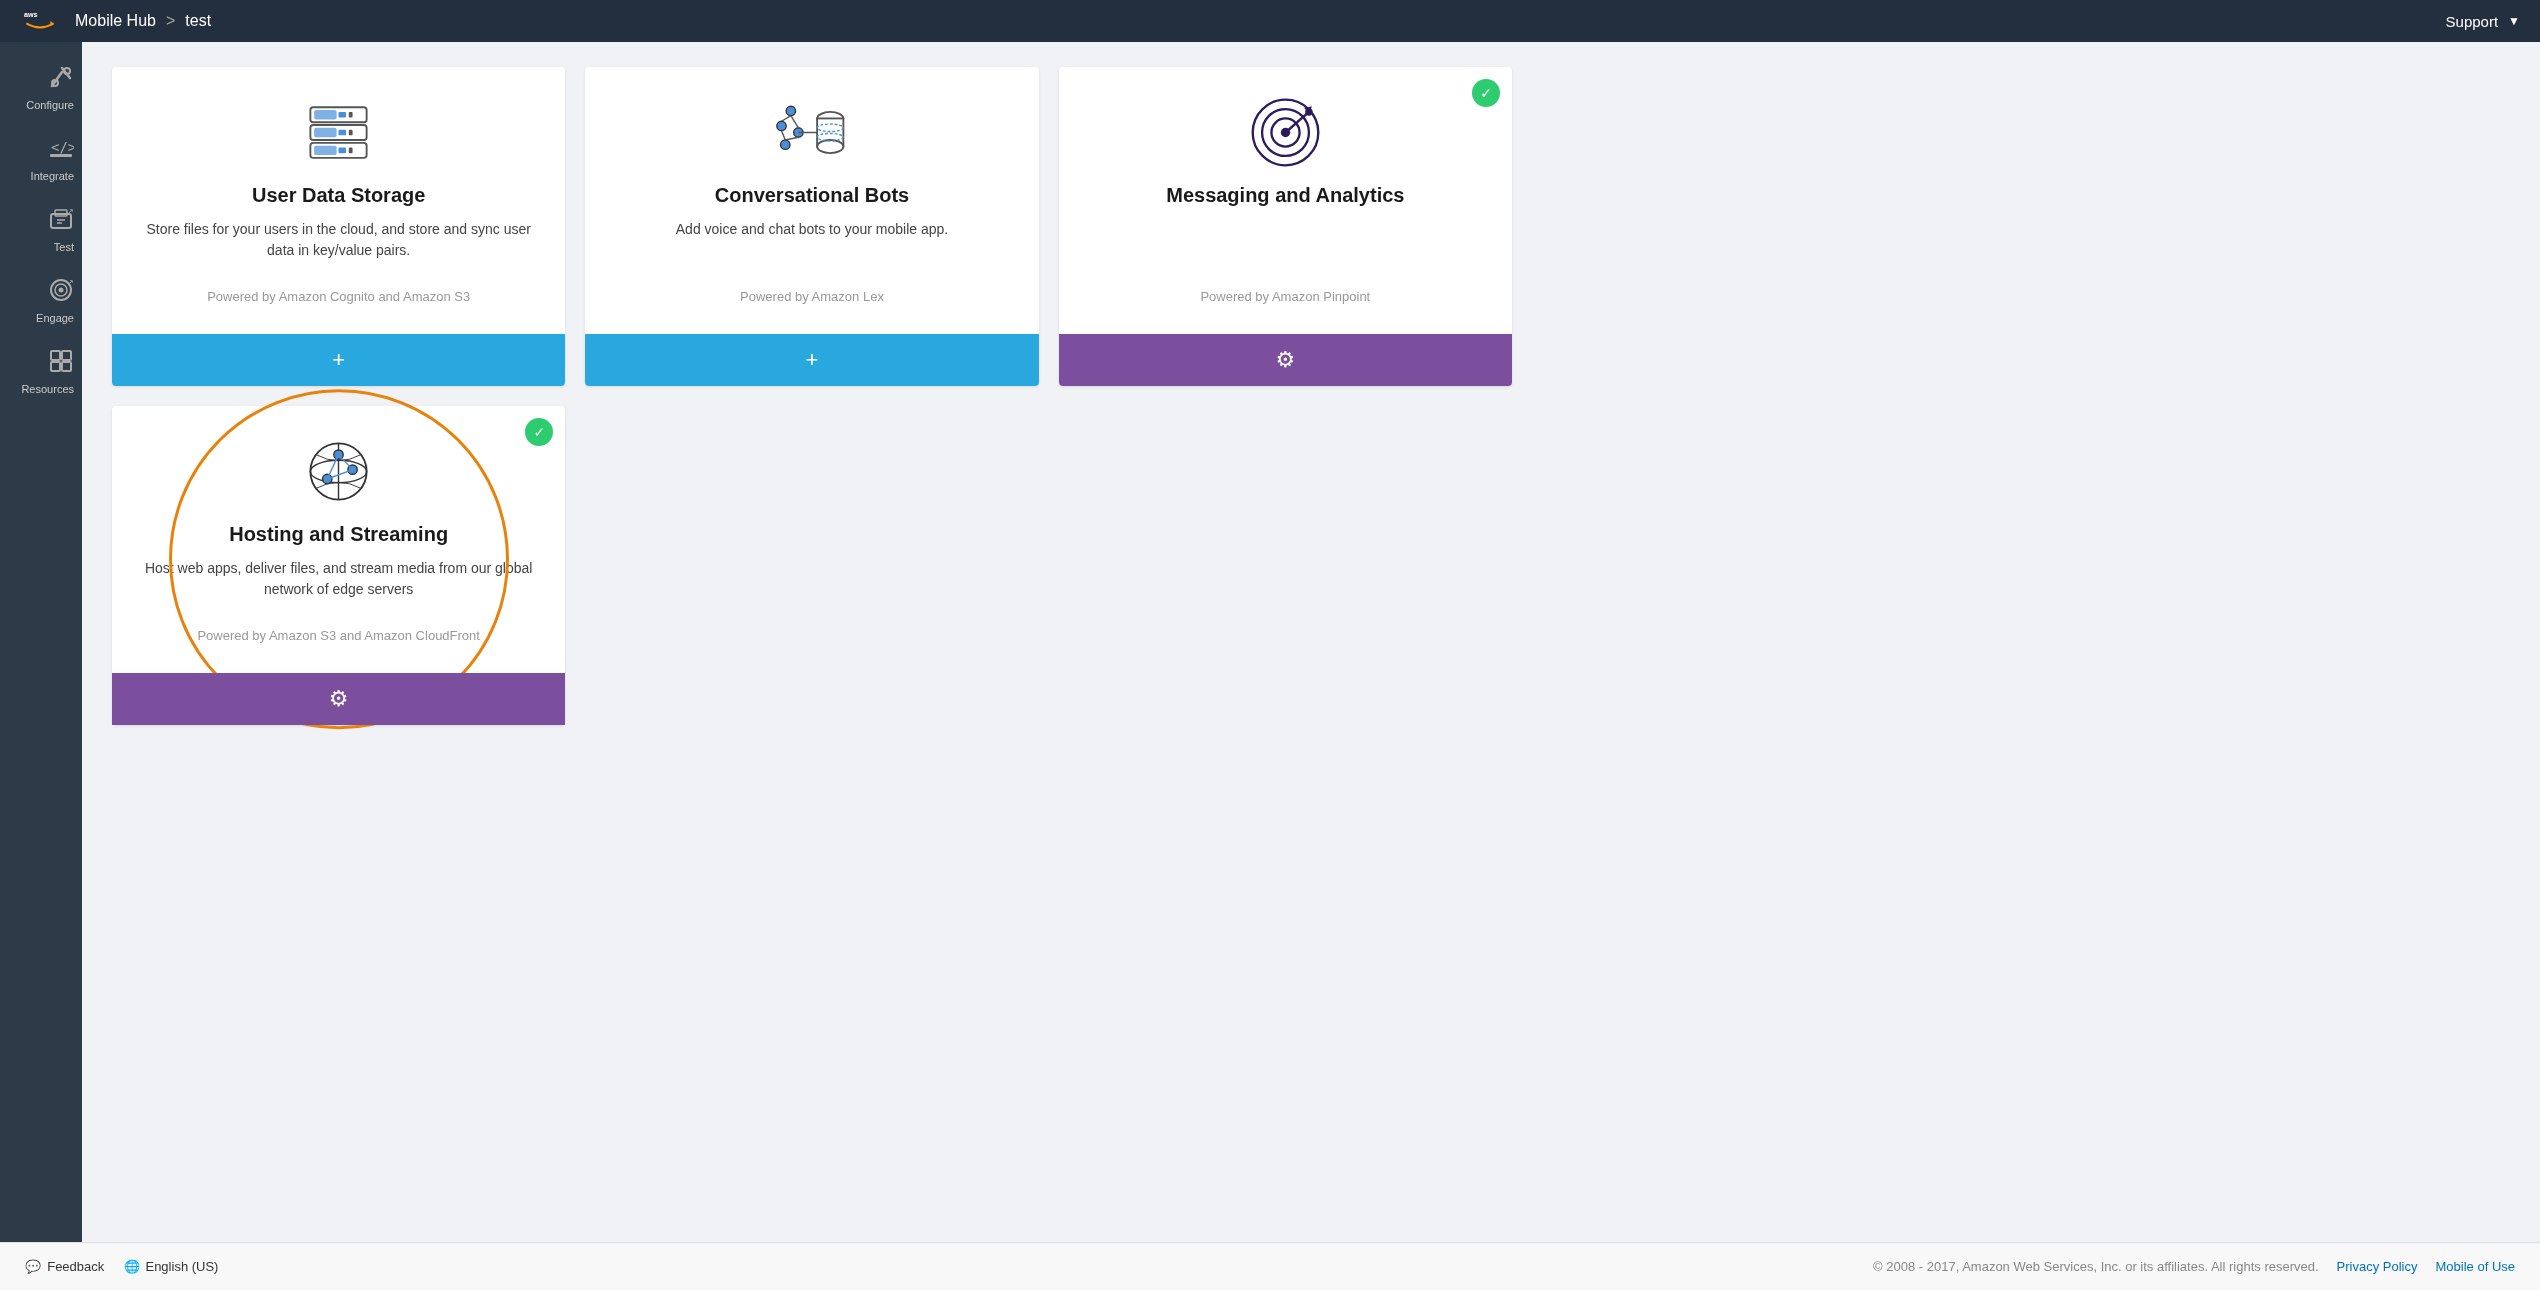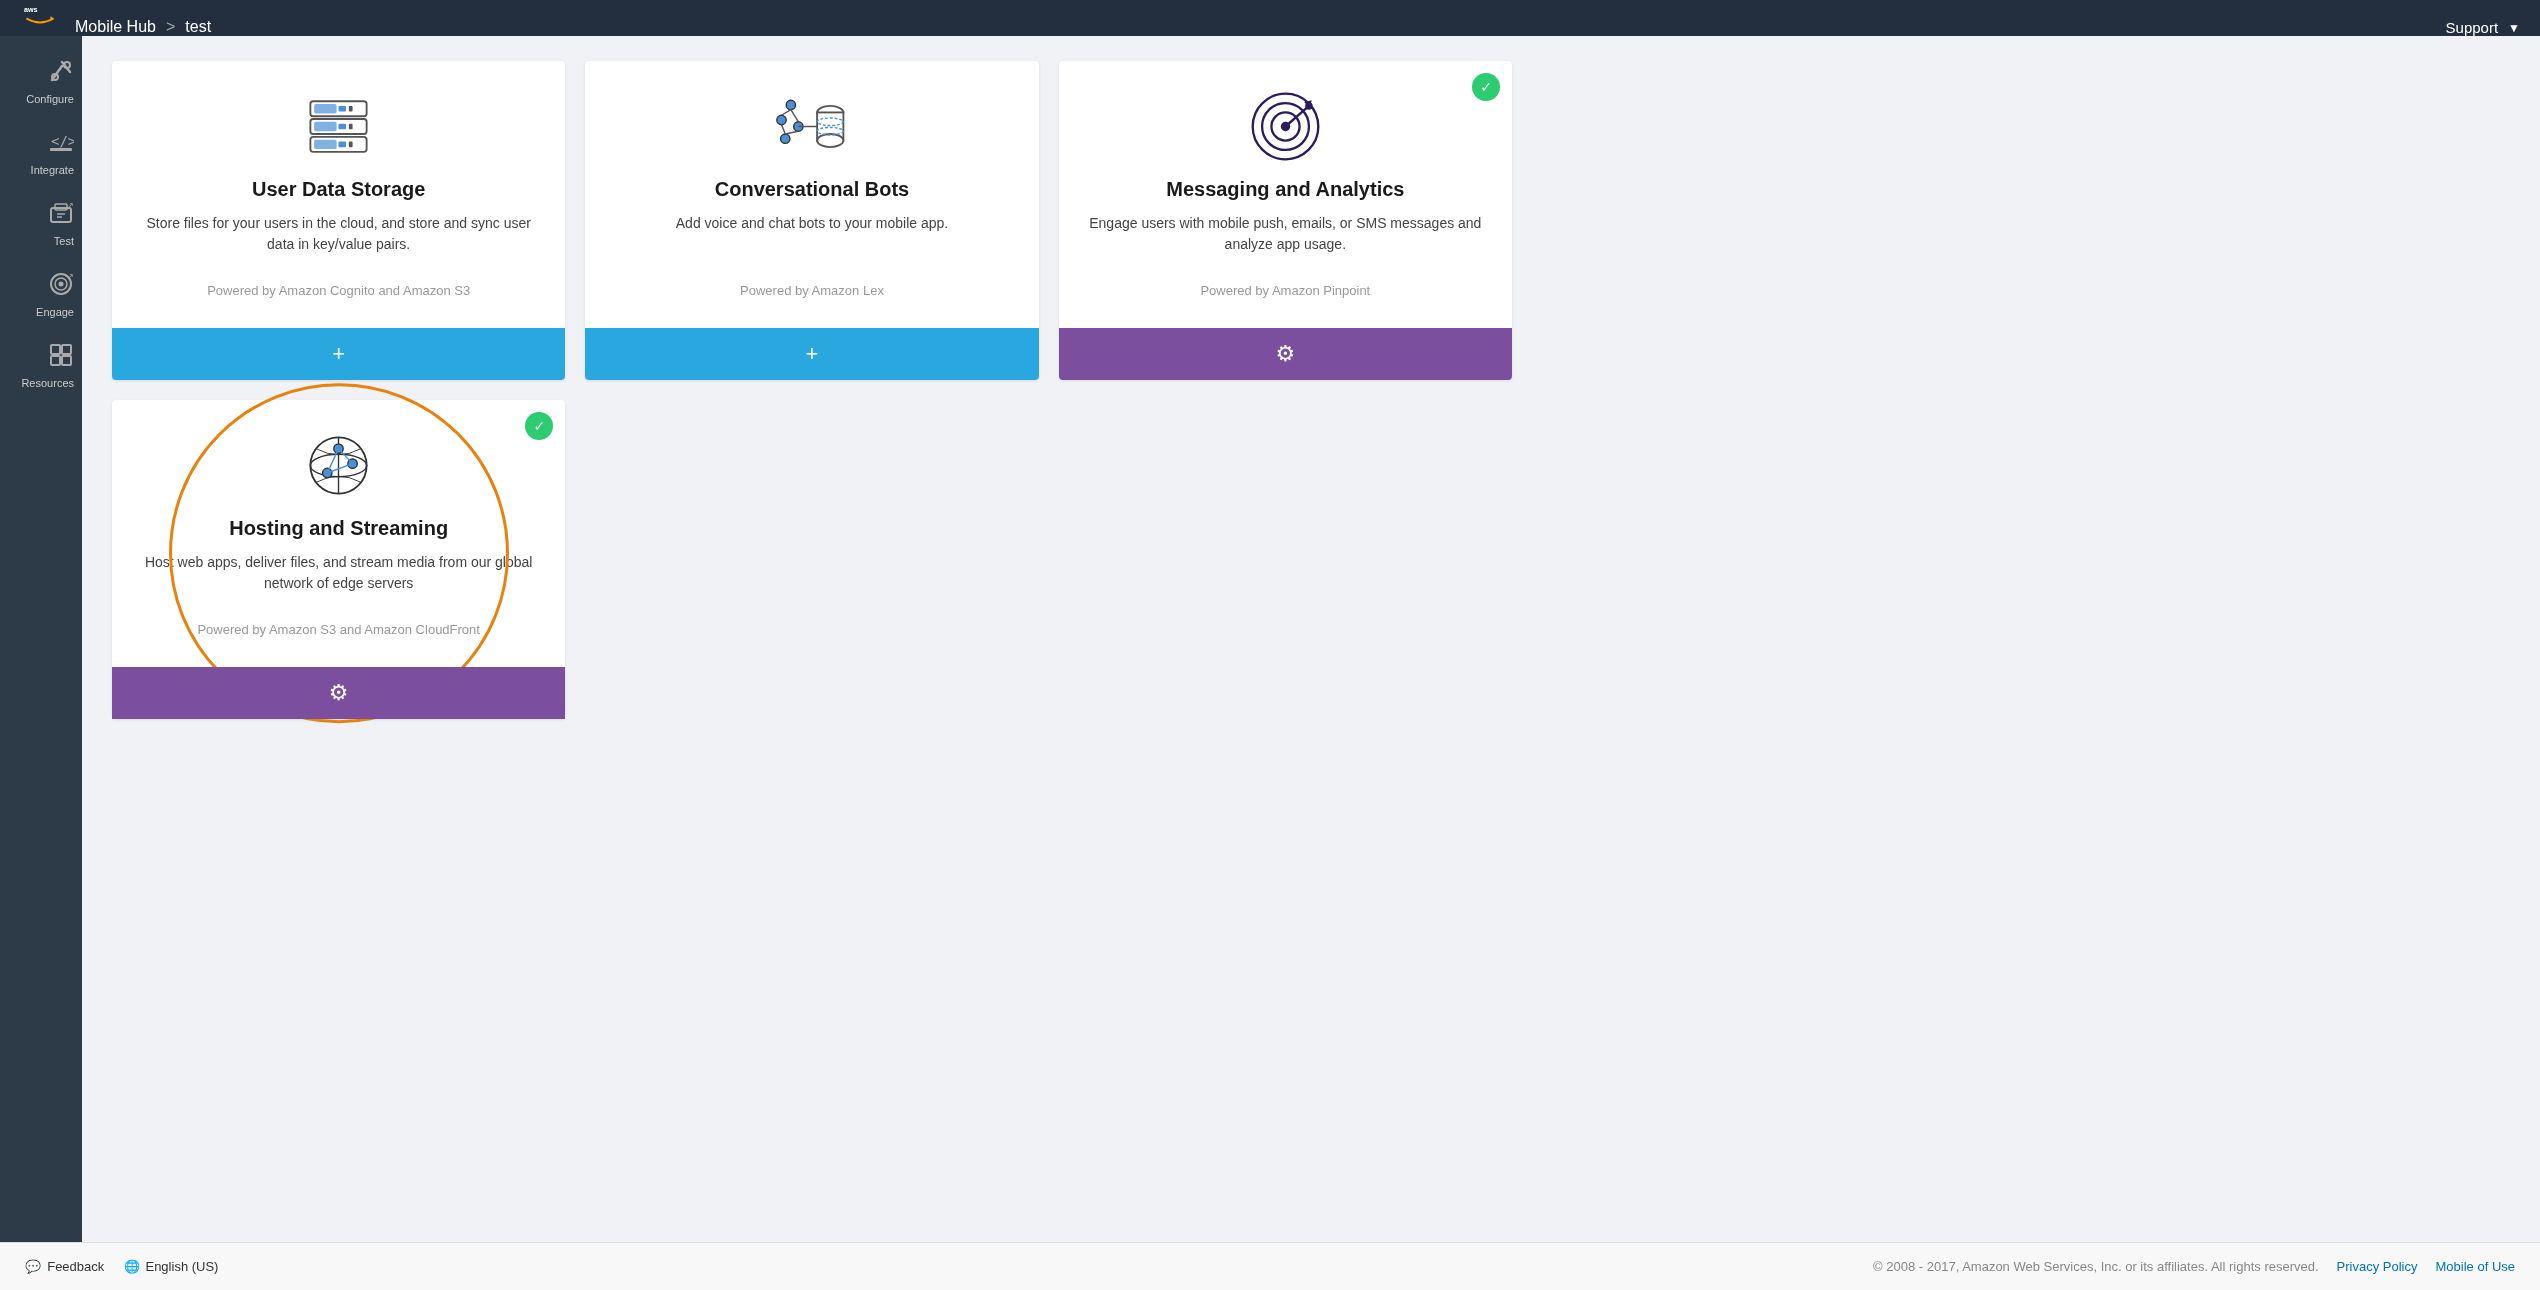--- a/index.html
+++ b/index.html
@@ -3,23 +3,23 @@
   <meta charset="utf-8">
   <style>
     * { box-sizing: border-box; margin: 0; padding: 0; }
     body { font-family: 'Amazon Ember', Arial, sans-serif; background: #f5f5f5; display: flex; flex-direction: column; height: 100vh; overflow: hidden; }
 
     
     .top-nav {
       background: #232f3e;
       color: white;
       display: flex;
-      align-items: flex-end;
+      align-items: center;
       padding: 0 20px;
-      height: 36px;
+      height: 42px;
       flex-shrink: 0;
     }
     .aws-logo {
       width: 40px;
       height: 40px;
       margin-right: 15px;
     }
     .nav-breadcrumb {
       display: flex;
       align-items: center;
@@ -418,21 +418,20 @@
               <circle cx="40" cy="40" r="15" stroke="#2d1b5e" stroke-width="2.5" fill="none"></circle>
               <circle cx="40" cy="40" r="5" fill="#2d1b5e"></circle>
 
               <line x1="40" y1="40" x2="65" y2="18" stroke="#2d1b5e" stroke-width="2.5"></line>
               <circle cx="65" cy="18" r="4" fill="#2d1b5e"></circle>
 
               <polygon points="60,14 68,12 66,20" fill="#2d1b5e"></polygon>
             </svg>
           </div>
           <div class="card-title">Messaging and Analytics</div>
-          <div class="card-description">Engage users with mobile push, emails, or SMS messages and analyze app usage.</div>
           <div class="card-powered">Powered by Amazon Pinpoint</div>
         </div>
         <div class="card-action settings-action">
           <span>⚙</span>
         </div>
       </div>
 
       <div class="card card-highlighted" style="position:relative; overflow: visible;">
         <div class="orange-circle"></div>
         <div class="card-checkmark">✓</div>

